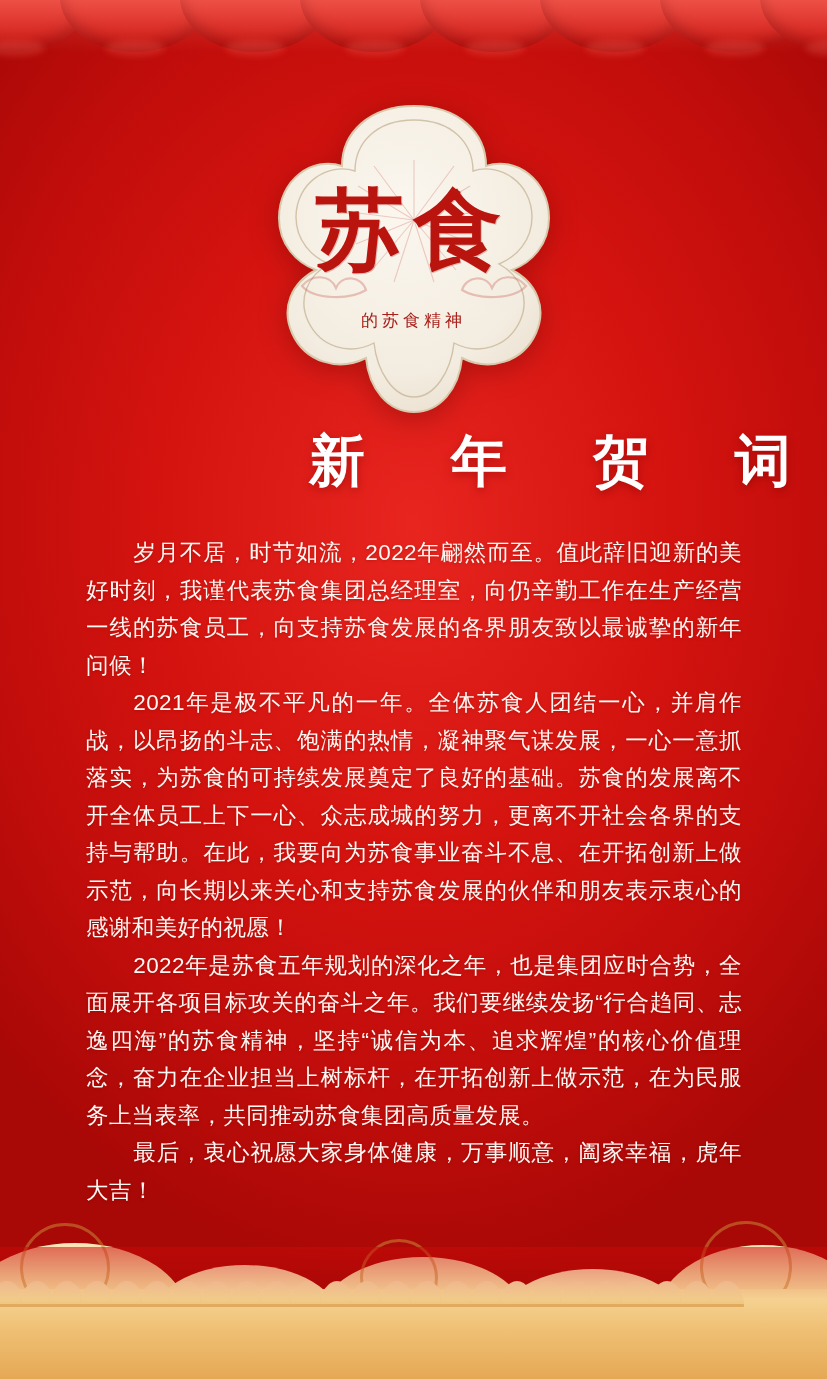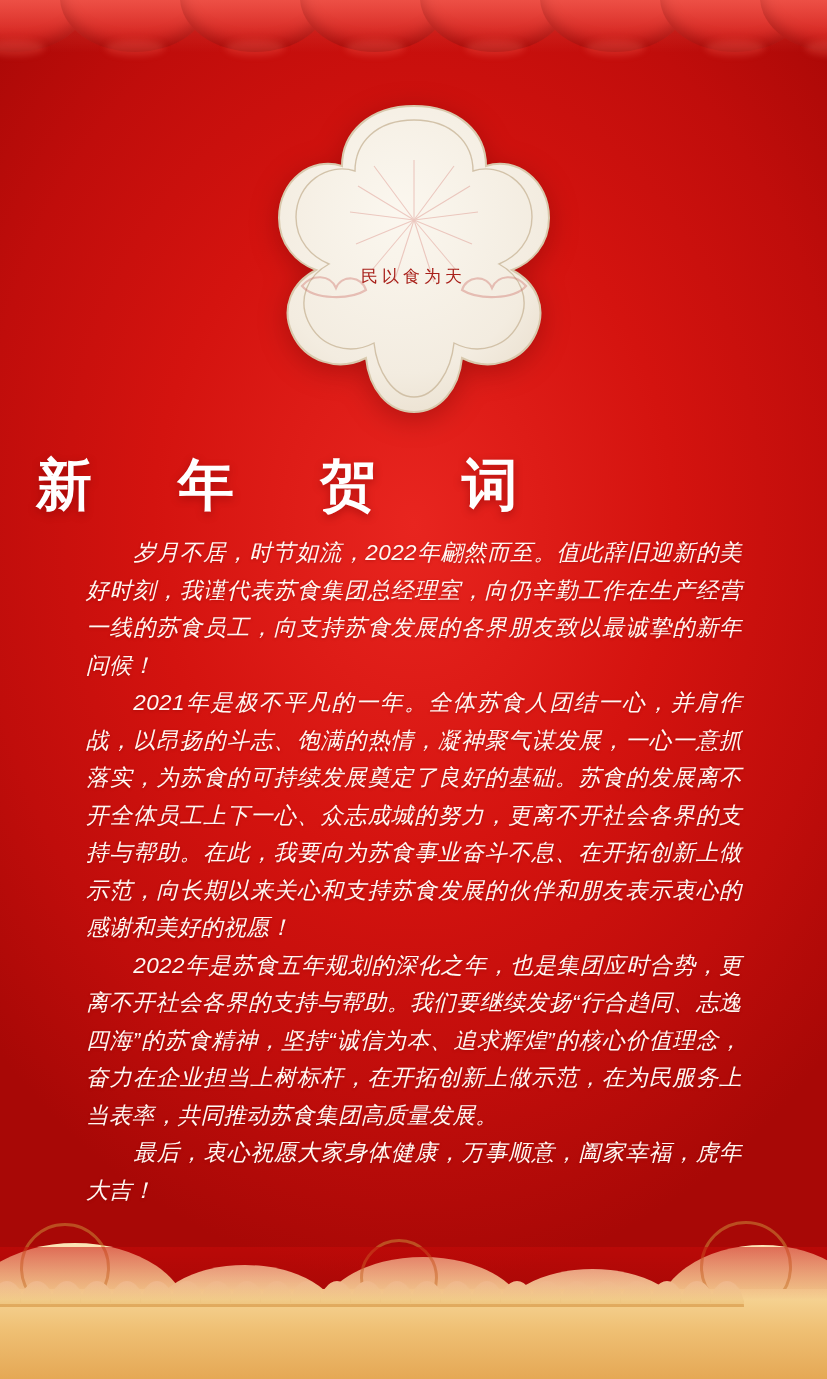--- a/index.html
+++ b/index.html
@@ -89,23 +89,23 @@
     margin-top: 34px;
     font-family: "Liberation Serif", serif;
     font-size: 17px;
     letter-spacing: 4px;
     color: #a8201a;
   }
 
   
   .title {
     position: absolute;
-    top: 448px;
+    top: 424px;
     left: 0; right: 0;
-    text-align: left;
+    text-align: right;
     font-family: "Liberation Serif", serif;
     font-size: 56px;
     font-weight: 700;
     letter-spacing: 36px;
     text-indent: 36px;
     color: #ffffff;
     text-shadow: 0 3px 8px rgba(120,0,0,.45);
   }
 
   
@@ -118,21 +118,20 @@
     font-size: 22.5px;
     line-height: 37.5px;
     text-align: justify;
     text-justify: inter-ideograph;
     letter-spacing: .4px;
     text-shadow: 0 1px 3px rgba(120,0,0,.35);
   }
   .letter p {
     margin: 0;
     text-indent: 2.1em;
-    font-style: italic;
   }
   .sign {
     position: absolute;
     top: 1216px;
     left: 86px;
     width: 656px;
     text-align: right;
     color: #fff7f2;
     font-size: 23px;
     letter-spacing: 1px;
@@ -257,30 +256,31 @@
           <path d="M160 120 L202 170"></path>
         <path d="M160 120 L140 182"></path>
           <path d="M160 120 L180 182"></path>
       </g>
       <g opacity=".35" stroke="#c96159" stroke-width="2.2" fill="none">
         <path d="M48 186 c10 -12 28 -12 34 2 c6 -14 26 -12 30 2 c-16 10 -52 10 -64 -4 Z"></path>
         <path d="M272 186 c-10 -12 -28 -12 -34 2 c-6 -14 -26 -12 -30 2 c16 10 52 10 64 -4 Z"></path>
       </g>
     </svg>
     <div class="emblem-inner">
-      <div class="brand-sub">民以食为天</div>
+      <div class="brand-cn">苏食</div>
+      <div class="brand-sub">的苏食精神</div>
     </div>
   </div>
 
   <div class="title">新 年 贺 词</div>
 
   <div class="letter">
     <p>岁月不居，时节如流，2022年翩然而至。值此辞旧迎新的美好时刻，我谨代表苏食集团总经理室，向仍辛勤工作在生产经营一线的苏食员工，向支持苏食发展的各界朋友致以最诚挚的新年问候！</p>
     <p>2021年是极不平凡的一年。全体苏食人团结一心，并肩作战，以昂扬的斗志、饱满的热情，凝神聚气谋发展，一心一意抓落实，为苏食的可持续发展奠定了良好的基础。苏食的发展离不开全体员工上下一心、众志成城的努力，更离不开社会各界的支持与帮助。在此，我要向为苏食事业奋斗不息、在开拓创新上做示范，向长期以来关心和支持苏食发展的伙伴和朋友表示衷心的感谢和美好的祝愿！</p>
-    <p>2022年是苏食五年规划的深化之年，也是集团应时合势，更离不开社会各界的支持与帮助。我们要继续发扬“行合趋同、志逸四海”的苏食精神，坚持“诚信为本、追求辉煌”的核心价值理念，奋力在企业担当上树标杆，在开拓创新上做示范，在为民服务上当表率，共同推动苏食集团高质量发展。</p>
+    <p>2022年是苏食五年规划的深化之年，也是集团应时合势，全面展开各项目标攻关的奋斗之年。我们要继续发扬“行合趋同、志逸四海”的苏食精神，坚持“诚信为本、追求辉煌”的核心价值理念，奋力在企业担当上树标杆，在开拓创新上做示范，在为民服务上当表率，共同推动苏食集团高质量发展。</p>
     <p>最后，衷心祝愿大家身体健康，万事顺意，阖家幸福，虎年大吉！</p>
   </div>
 
   <div class="bottom">
     <div class="arc a1"></div>
     <div class="arc a2"></div>
     <div class="arc a3"></div>
     <div class="arc a4"></div>
     <div class="arc a5"></div>
     <div class="ring r1"></div>

